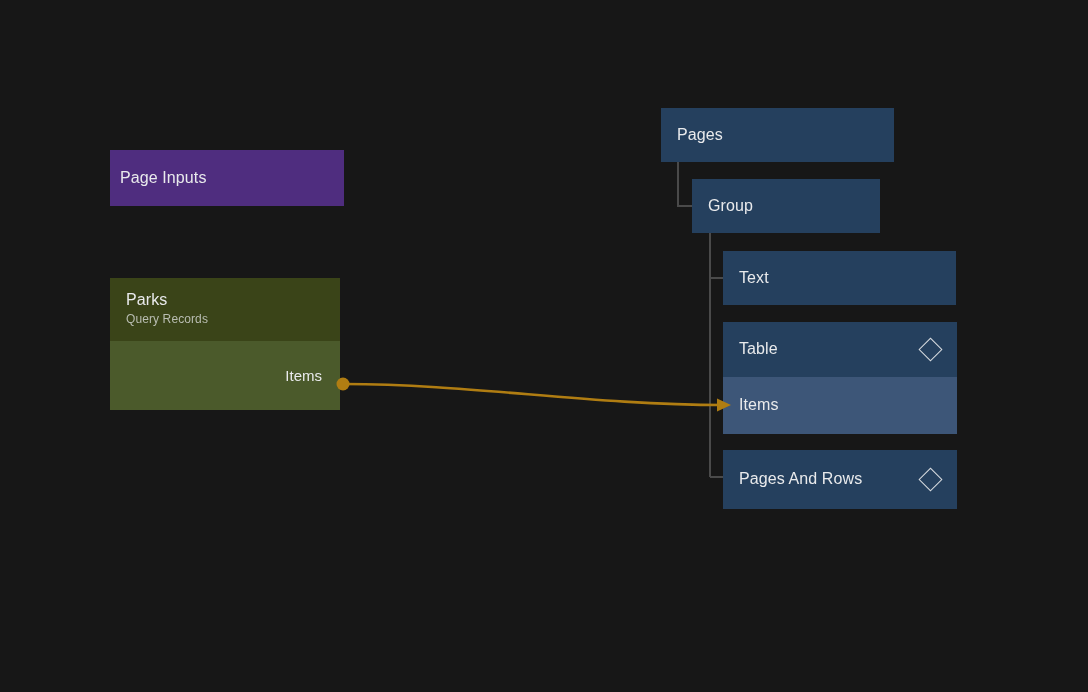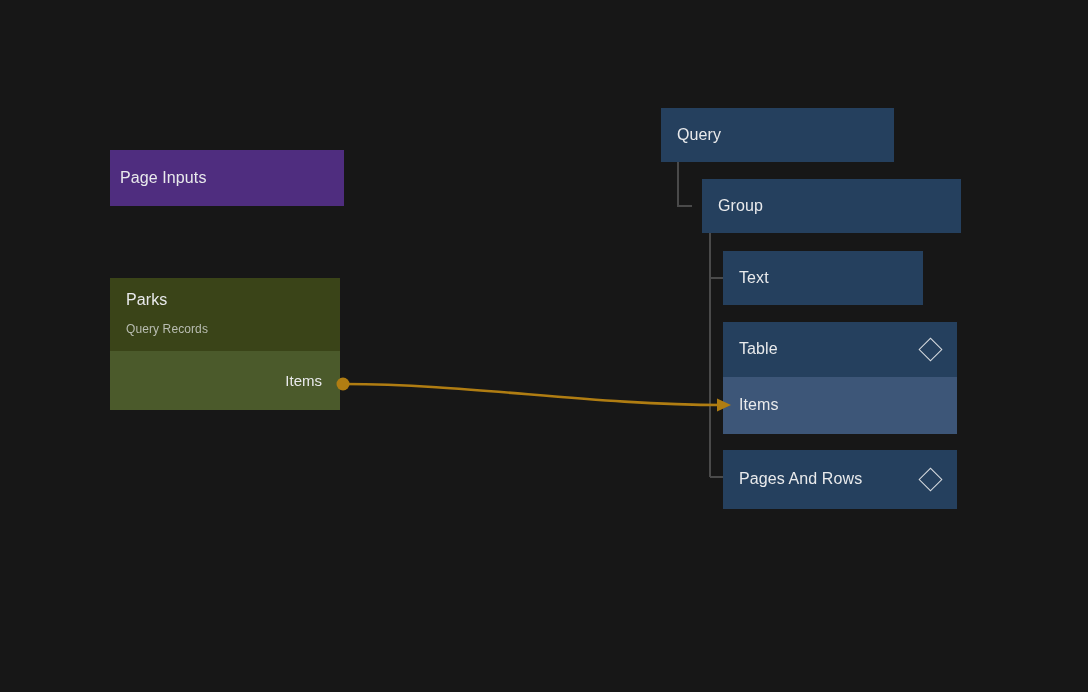--- a/index.html
+++ b/index.html
@@ -51,21 +51,21 @@
     padding:0 10px;
   }
 
   
   .node-green { background:#4b5a2b; }
   .green-head {
     background:#3a4418;
     padding:13px 16px 14px 16px;
     display:flex;
     flex-direction:column;
-    gap:13px;
+    gap:3px;
   }
   .green-body {
     flex:1;
     display:flex;
     align-items:center;
     justify-content:flex-end;
     padding:0 18px 0 16px;
   }
   .port-label {
     color:#e9eaec;
@@ -119,28 +119,28 @@
     <div class="green-head">
       <span class="node-title">Parks</span>
       <span class="node-sub">Query Records</span>
     </div>
     <div class="green-body">
       <span class="port-label">Items</span>
     </div>
   </div>
 
   <div class="node node-blue" style="left:661px; top:108px; width:233px; height:54px;">
-    <span class="node-title">Query</span>
+    <span class="node-title">Pages</span>
   </div>
 
-  <div class="node node-blue" style="left:692px; top:179px; width:259px; height:54px;margin-left:10px;">
+  <div class="node node-blue" style="left:692px; top:179px; width:188px; height:54px;">
     <span class="node-title">Group</span>
   </div>
 
-  <div class="node node-blue" style="left:723px; top:251px; width:200px; height:54px;">
+  <div class="node node-blue" style="left:723px; top:251px; width:233px; height:54px;">
     <span class="node-title">Text</span>
   </div>
 
   <div class="node node-blue" style="left:723px; top:322px; width:234px; height:55px;">
     <div class="node-row">
       <span class="node-title">Table</span>
       <span class="diamond-icon"></span>
     </div>
   </div>
 

